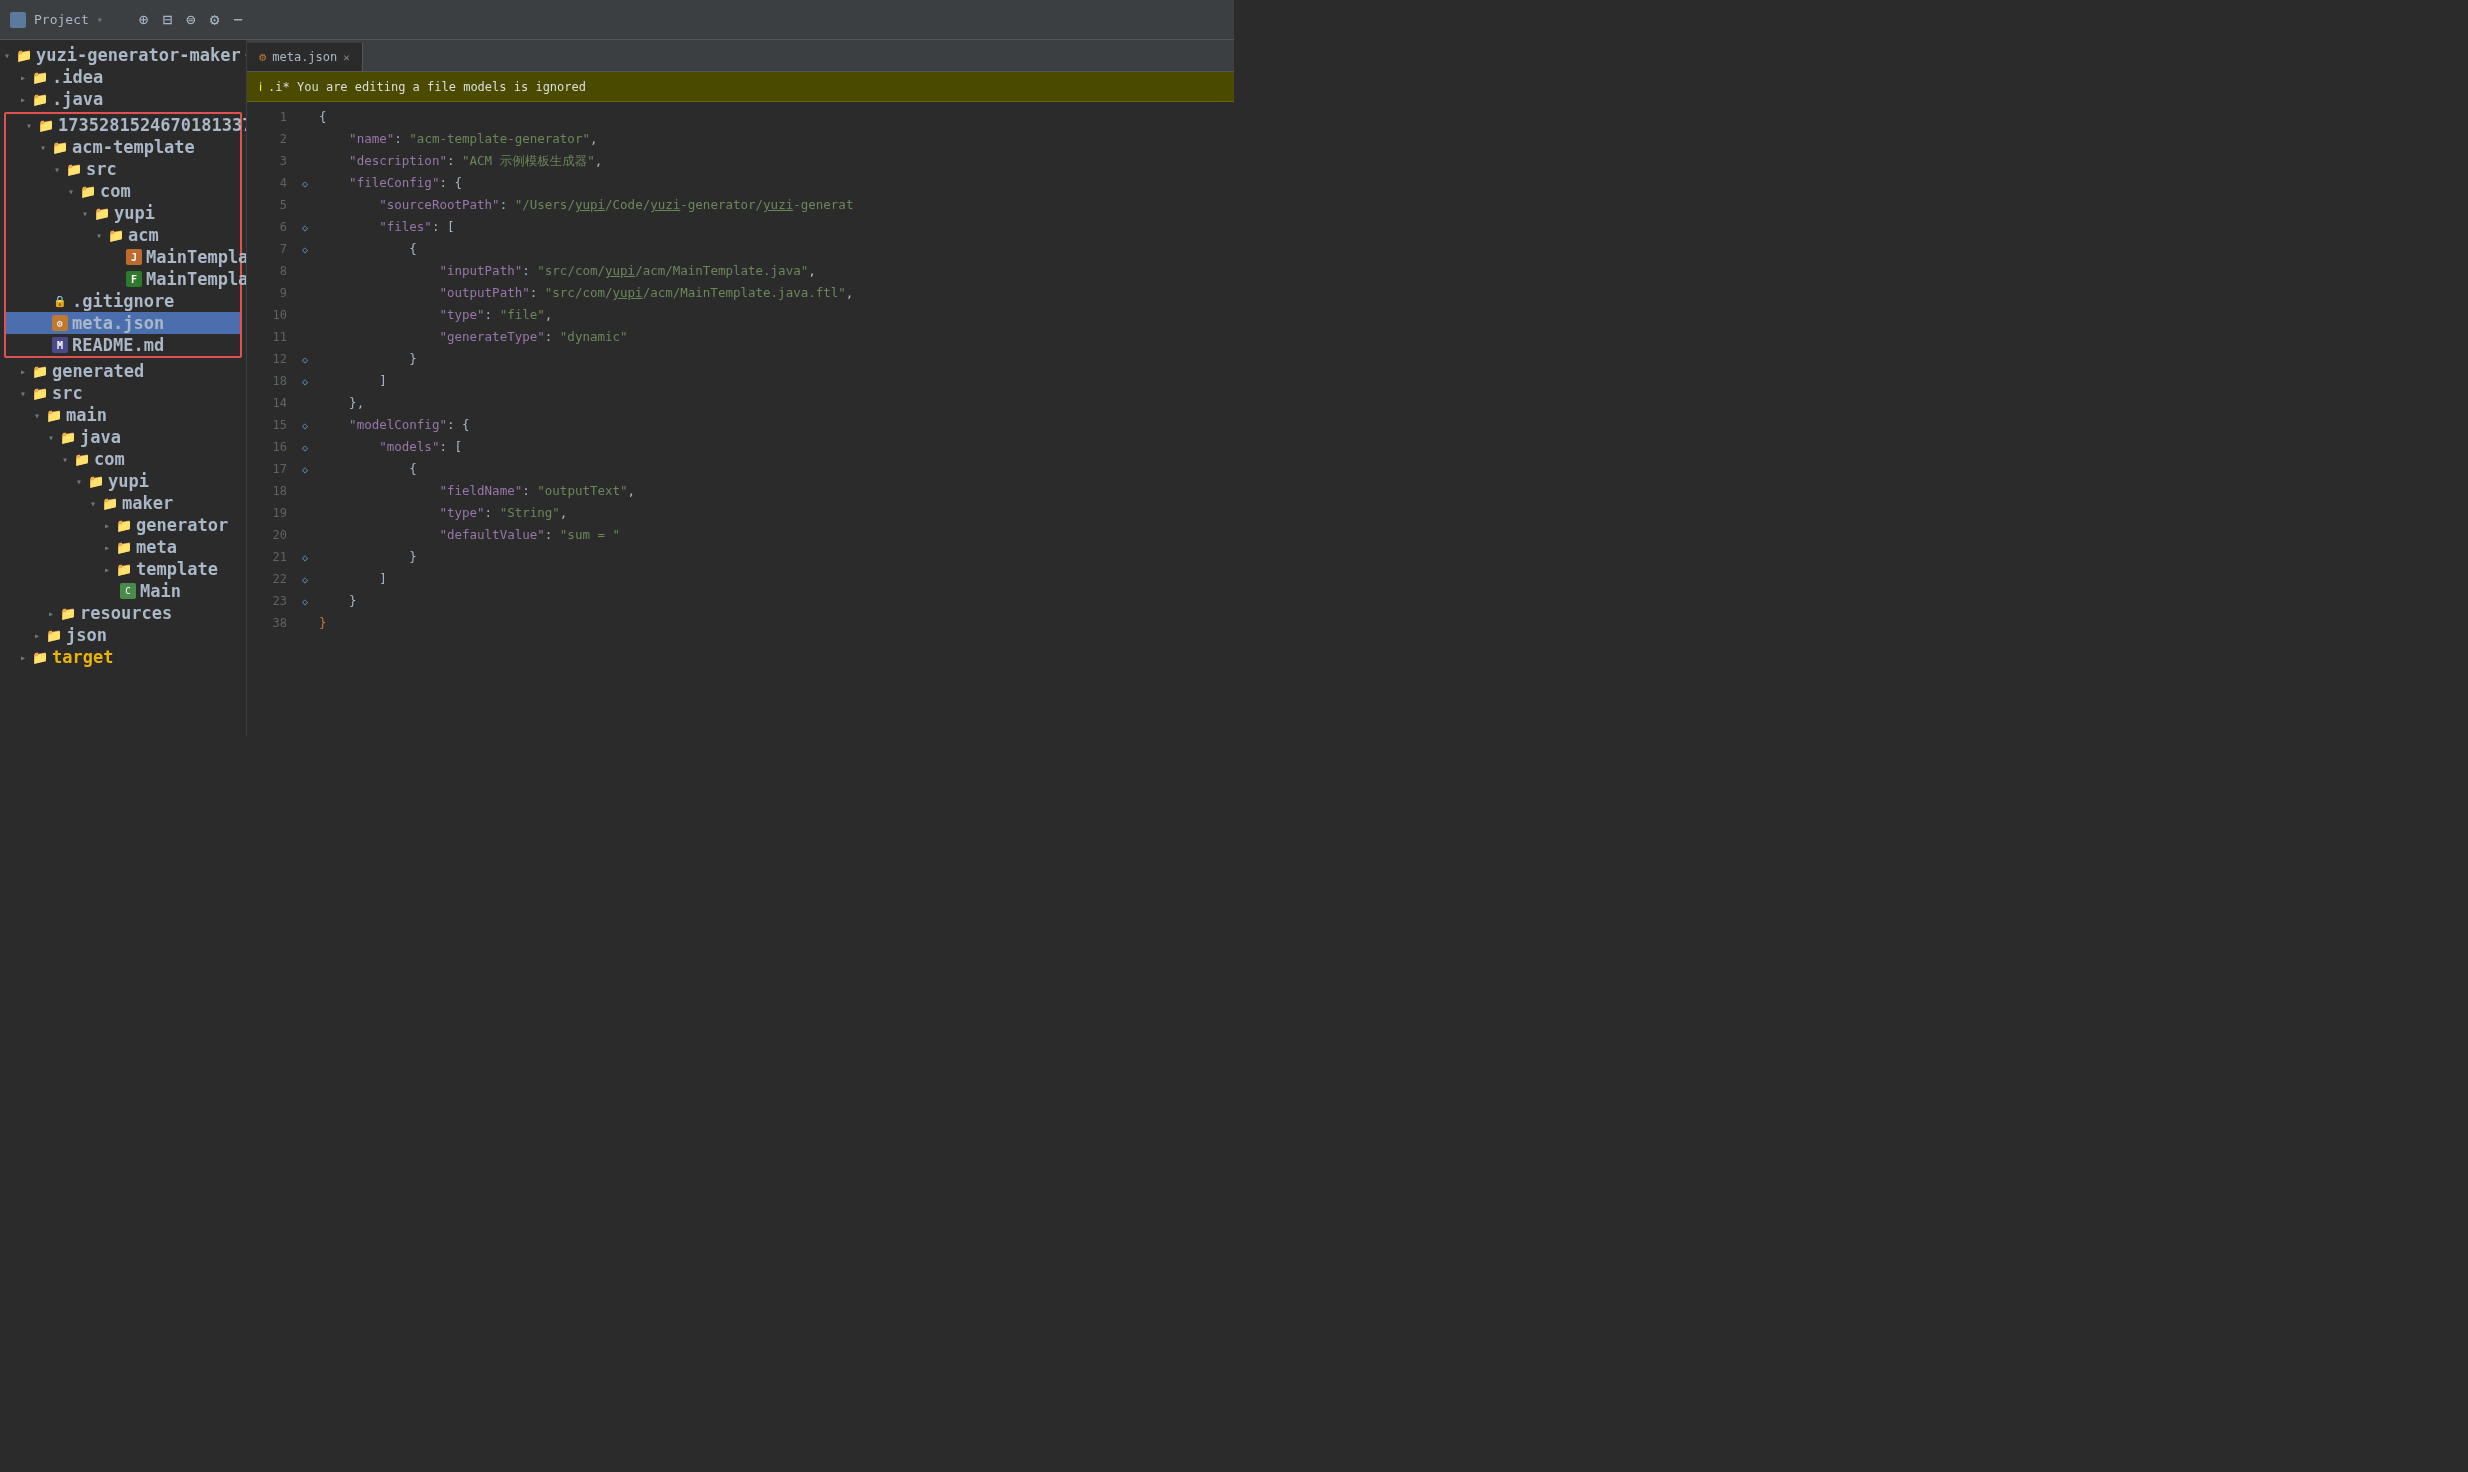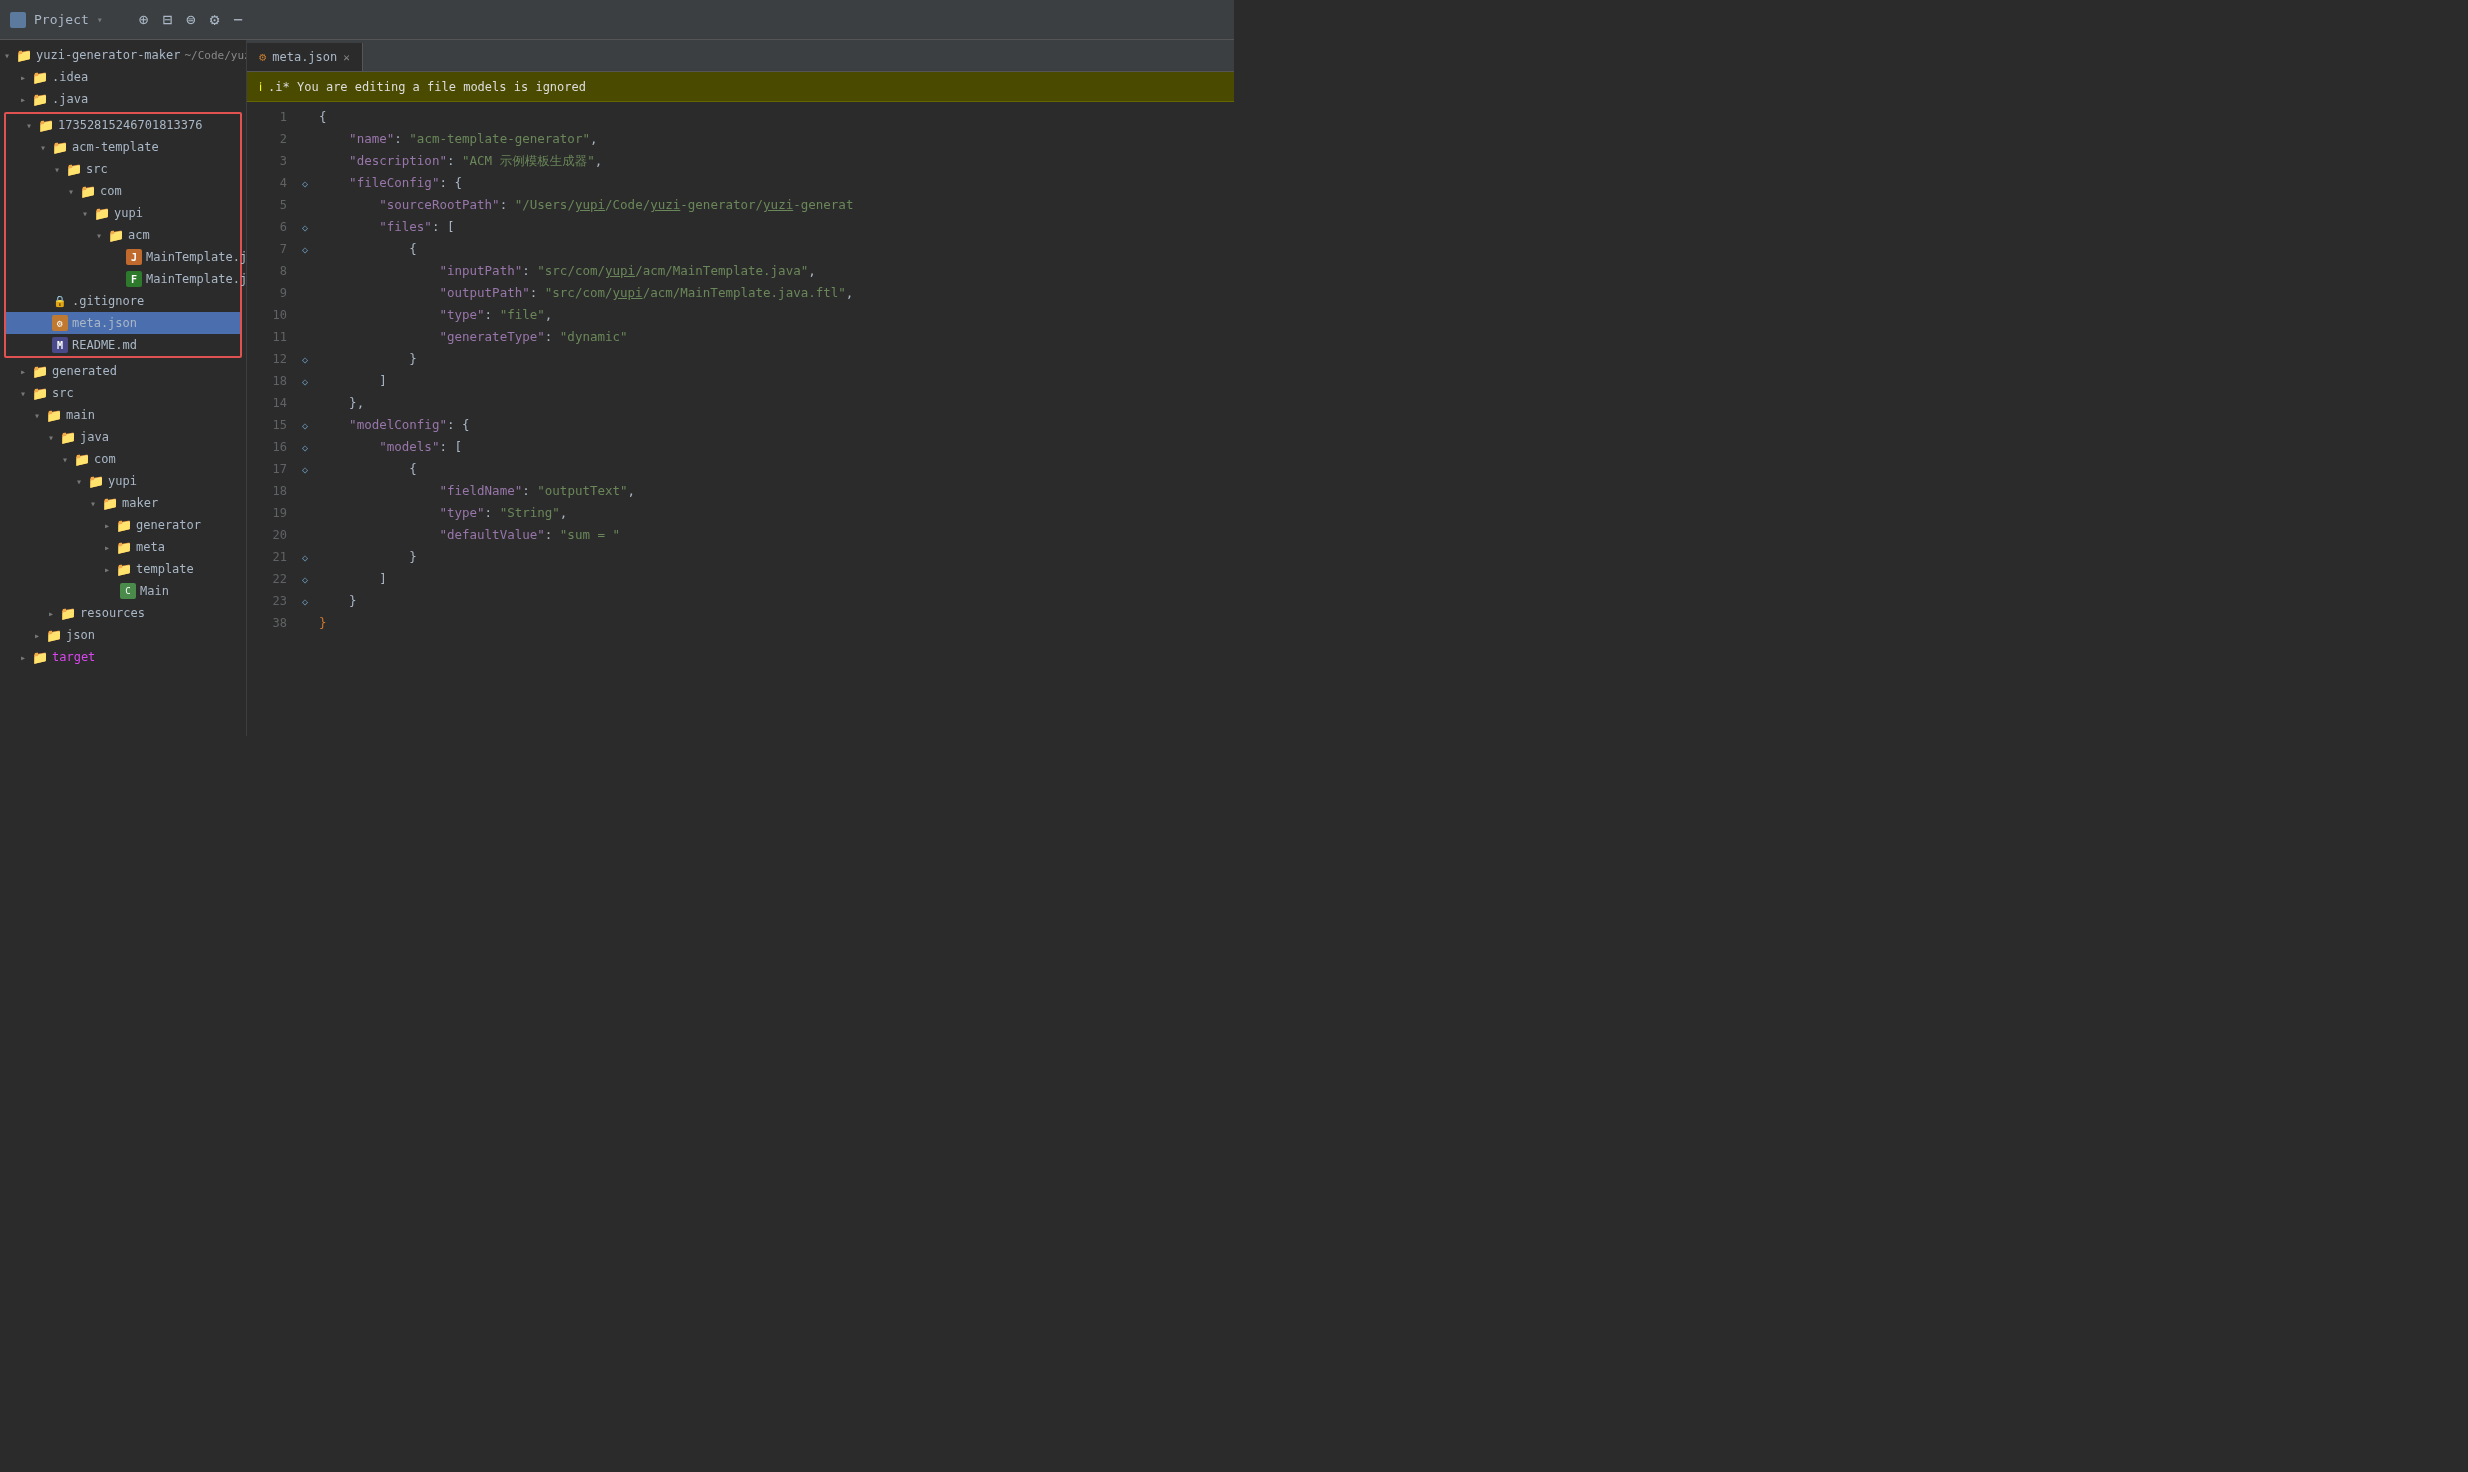--- a/index.html
+++ b/index.html
@@ -117,21 +117,22 @@
       font-size: 10px;
     }
     .file-icon.java { background: #c06a2d; color: white; font-weight: bold; }
     .file-icon.ftl { background: #2d7a2d; color: white; font-weight: bold; }
     .file-icon.json { background: #c07930; color: white; font-weight: bold; }
     .file-icon.md { background: #4a4a8a; color: white; font-weight: bold; }
     .file-icon.gitignore { color: #a9b7c6; font-size: 11px; }
     .file-icon.main-java { background: #4a8a4a; color: white; font-size: 9px; }
 
     .item-label {
-      font-size: 12px;
+      font-size: 17px;
+      font-weight: bold;
     }
 
     
     .red-outline {
       border: 2px solid #e05252;
       margin: 2px 4px;
       border-radius: 2px;
     }
 
     
@@ -433,21 +434,21 @@
 
     <div class="tree-item" style="padding-left: 34px;">
       <span class="arrow closed"></span>
       <span class="folder-icon blue">📁</span>
       <span class="item-label">json</span>
     </div>
 
     <div class="tree-item" style="padding-left: 20px;">
       <span class="arrow closed"></span>
       <span class="folder-icon orange">📁</span>
-      <span class="item-label" style="color:#d946ef;">target</span>
+      <span class="item-label" style="color:#eab308;">target</span>
     </div>
 
   </div>
 
   <div class="editor-area">
 
     <div class="tab-bar">
       <div class="tab active">
         <span style="color:#c07930;">⚙</span>
         <span>meta.json</span>

